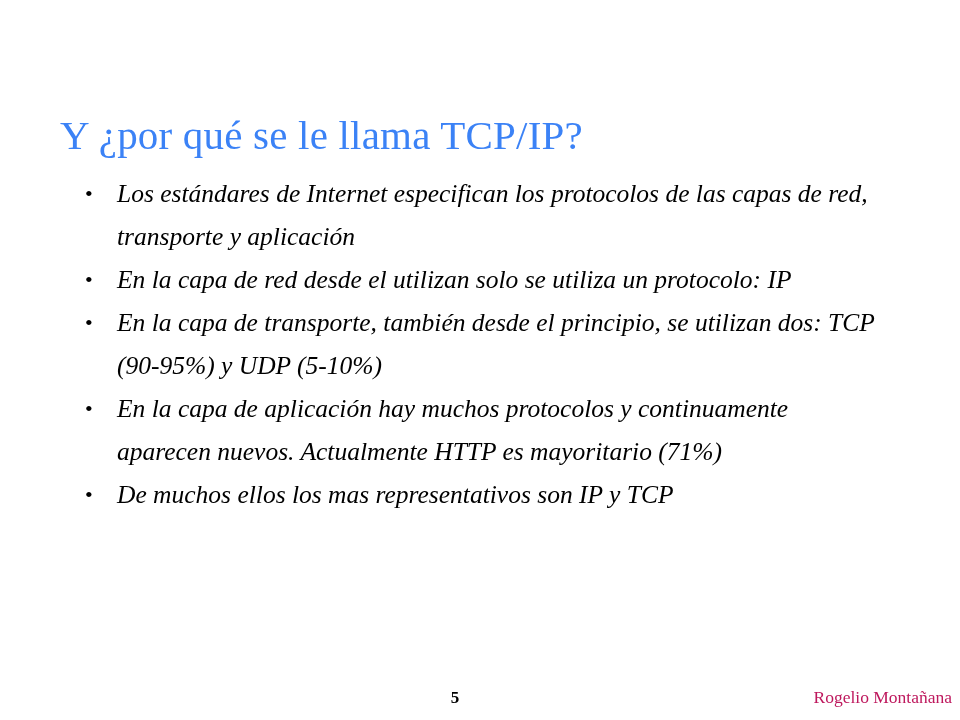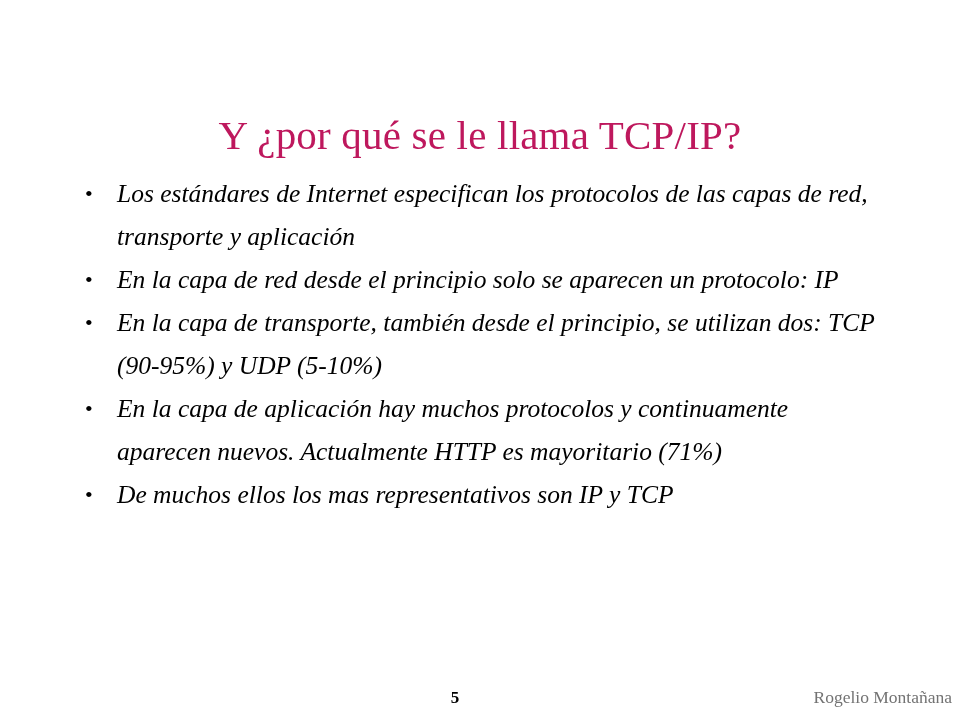--- a/index.html
+++ b/index.html
@@ -19,27 +19,26 @@
     color: #000000;
     -webkit-font-smoothing: antialiased;
   }
 
   
   .slide-title {
     position: absolute;
     left: 60px;
     top: 84px;
     width: 840px;
-    text-align: center;
     font-size: 41px;
     line-height: 48px;
     font-weight: normal;
     letter-spacing: 0.2px;
     white-space: nowrap;
-    color: #be185d;
+    color: #3b82f6;
   }
 
   
   .body-list {
     position: absolute;
     left: 84px;
     top: 172px;
     width: 800px;
     margin: 0;
     padding: 0;
@@ -85,41 +84,41 @@
     color: #000000;
   }
 
   .author-credit {
     position: absolute;
     right: 8px;
     top: 686px;
     font-size: 17.5px;
     line-height: 22px;
     text-align: right;
-    color: #737373;
+    color: #be185d;
     white-space: nowrap;
   }
 </style>
 </head>
 <body>
 
 <div class="slide">
 
   <h1 class="slide-title">Y ¿por qué se le llama TCP/IP?</h1>
 
   <ul class="body-list">
 
     <li class="bullet-item">
       <span class="bullet-dot">•</span>
       <span class="bullet-text">Los estándares de Internet especifican los protocolos de las capas de red, transporte y aplicación</span>
     </li>
 
     <li class="bullet-item">
       <span class="bullet-dot">•</span>
-      <span class="bullet-text">En la capa de red desde el principio solo se aparecen un protocolo: IP</span>
+      <span class="bullet-text">En la capa de red desde el utilizan solo se utiliza un protocolo: IP</span>
     </li>
 
     <li class="bullet-item">
       <span class="bullet-dot">•</span>
       <span class="bullet-text">En la capa de transporte, también desde el principio, se utilizan dos: TCP (90-95%) y UDP (5-10%)</span>
     </li>
 
     <li class="bullet-item">
       <span class="bullet-dot">•</span>
       <span class="bullet-text">En la capa de aplicación hay muchos protocolos y continuamente aparecen nuevos. Actualmente HTTP es mayoritario (71%)</span>

